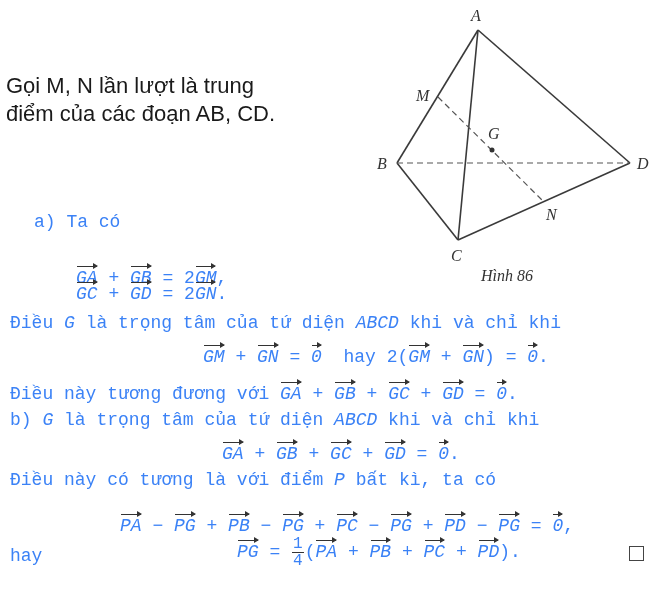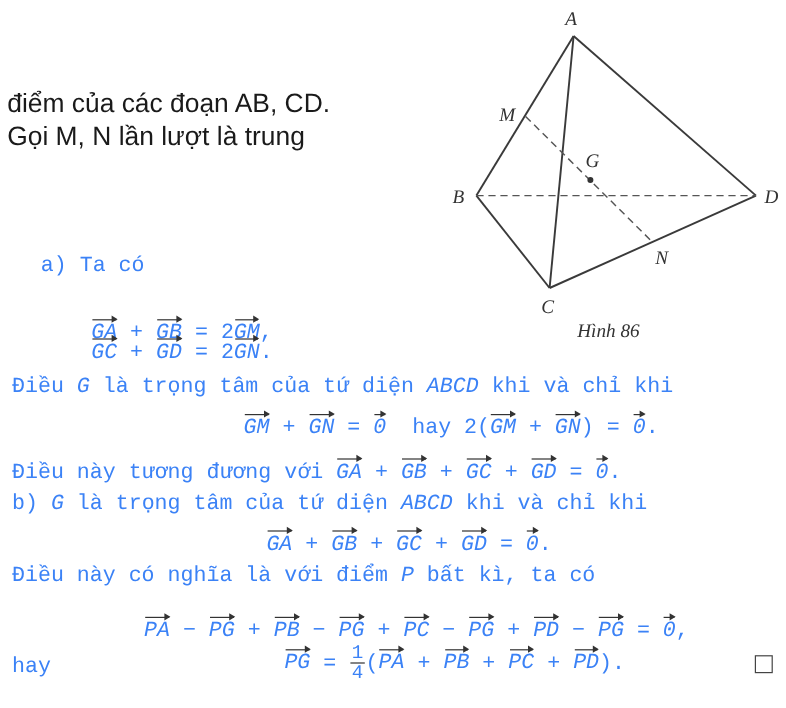--- a/index.html
+++ b/index.html
@@ -30,22 +30,22 @@
   .frac span { display: block; }
   .frac .num { border-bottom: 1px solid #333; padding: 0 1px; }
   .figure { position: absolute; left: 0; top: 0; }
   .figlabel { font-family: "Liberation Serif", serif; font-style: italic; font-size: 16px; fill: #333; }
   .qed { position: absolute; left: 629px; top: 546px; width: 13px; height: 13px; border: 1px solid #444; }
 </style>
 </head>
 <body>
 
 <div class="note">
+  <div>Gọi M, N lần lượt là trung</div>
   <div>điểm của các đoạn AB, CD.</div>
-  <div>Gọi M, N lần lượt là trung</div>
 </div>
 
 <svg class="figure" width="655" height="300">
   <g stroke="#3a3a3a" stroke-width="1.6" fill="none">
     <line x1="478" y1="30" x2="397" y2="163"></line>
     <line x1="478" y1="30" x2="630" y2="163"></line>
     <line x1="478" y1="30" x2="458" y2="240"></line>
     <line x1="397" y1="163" x2="458" y2="240"></line>
     <line x1="458" y1="240" x2="630" y2="163"></line>
   </g>
@@ -121,21 +121,21 @@
   <span class="v">GB</span>
   <span>+</span>
   <span class="v">GC</span>
   <span>+</span>
   <span class="v">GD</span>
   <span>=</span>
   <span class="v">0</span><span>.</span>
 </div>
 
 <div class="line serif" style="left:10px; top:470px;">
-  <span>Điều này có nghĩa là với điểm </span><span class="i">P</span><span> bất kì, ta có</span>
+  <span>Điều này có tương là với điểm </span><span class="i">P</span><span> bất kì, ta có</span>
 </div>
 
 <div class="line serif" style="left:120px; top:512px;">
   <span class="v">PA</span>
   <span>−</span>
   <span class="v">PG</span>
   <span>+</span>
   <span class="v">PB</span>
   <span>−</span>
   <span class="v">PG</span>

